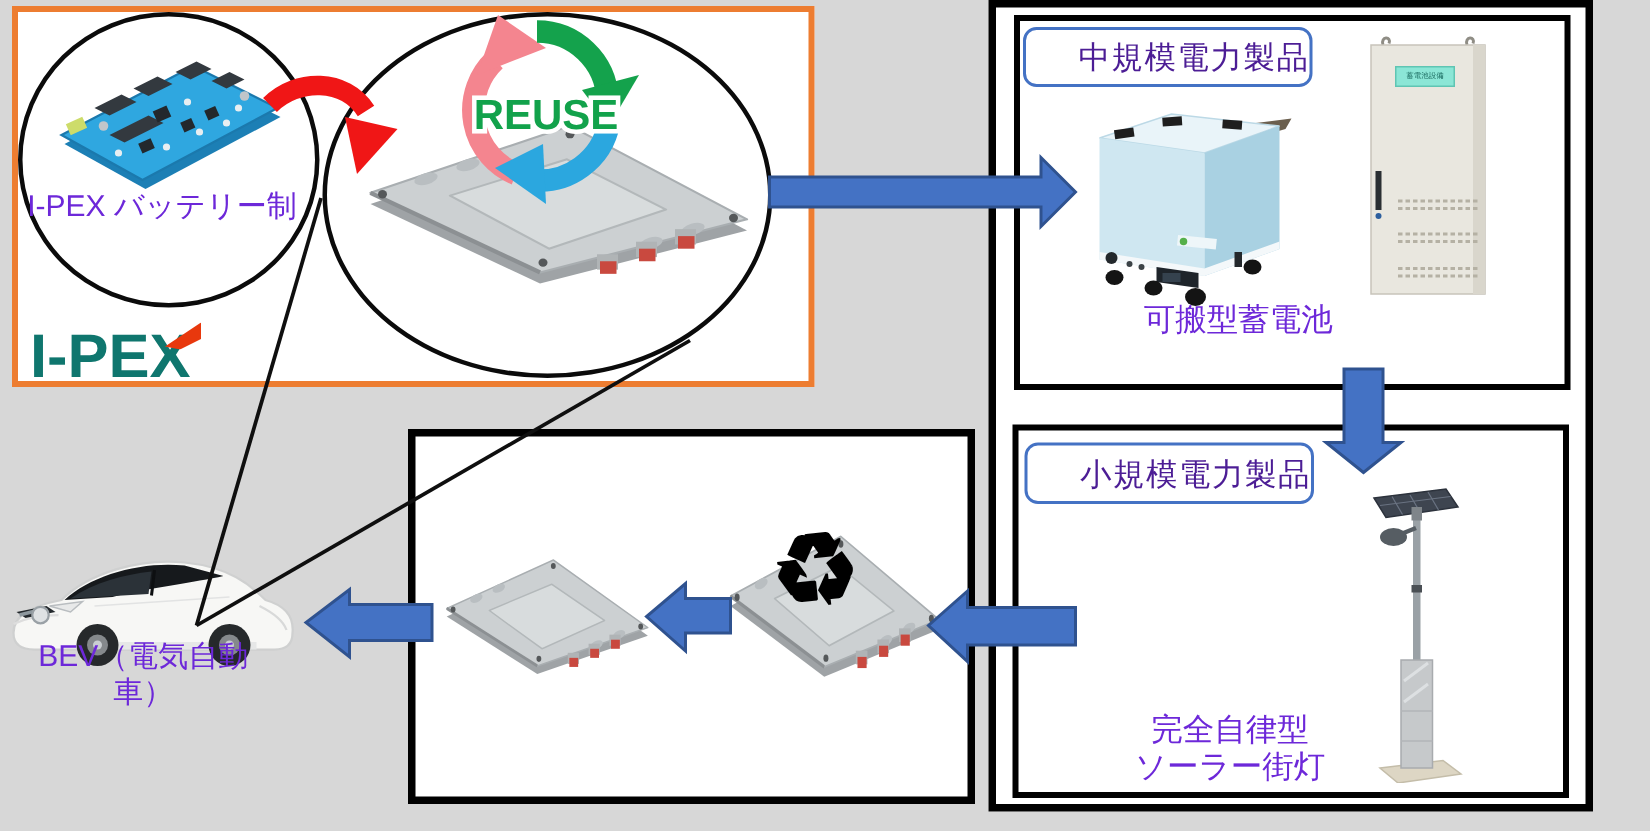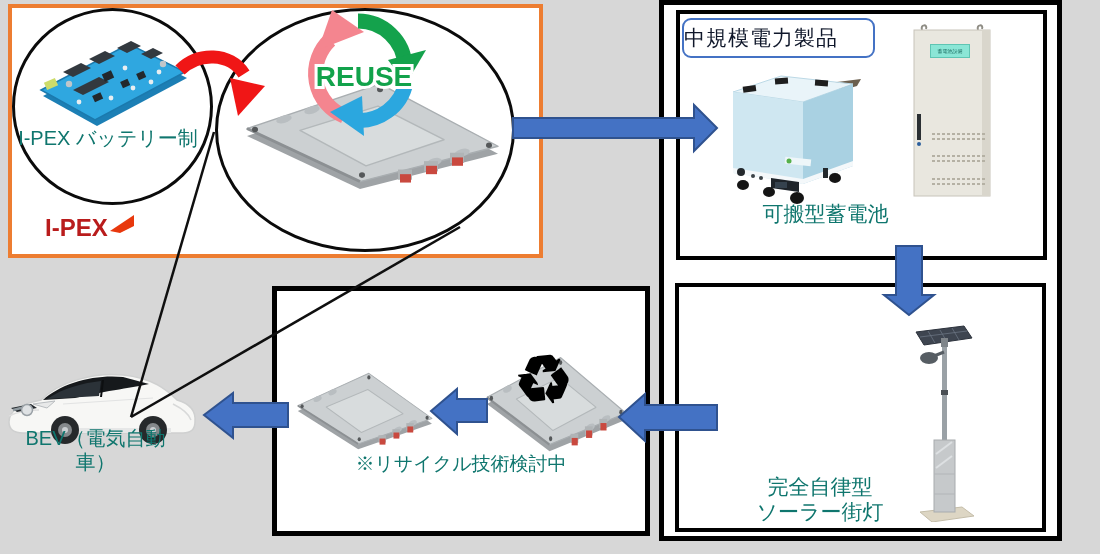--- a/index.html
+++ b/index.html
@@ -4,25 +4,25 @@
 <style>
   html,body{margin:0;padding:0;}
   .stage{position:relative;width:1100px;height:554px;background:#D7D7D7;overflow:hidden;
          font-family:"Liberation Sans",sans-serif;color:#3D3D3D;}
   .abs{position:absolute;}
   .box{position:absolute;background:#fff;box-sizing:border-box;}
   .blackbox{border:5px solid #000;}
   .blackbox4{border:4px solid #000;}
   .ellipse{position:absolute;border:3px solid #0b0b0b;border-radius:50%;box-sizing:border-box;background:transparent;}
   .pill{position:absolute;background:#fff;border:2px solid #4472C4;border-radius:9px;box-sizing:border-box;
-        display:flex;align-items:center;justify-content:flex-start;font-size:21px;letter-spacing:1px;color:#0f172a;}
-  .cap{position:absolute;text-align:center;font-size:21px;line-height:24px;color:#0f766e;}
+        display:flex;align-items:center;justify-content:flex-end;font-size:21px;letter-spacing:1px;color:#4c1d95;}
+  .cap{position:absolute;text-align:center;font-size:21px;line-height:24px;color:#6d28d9;}
   .overlay{position:absolute;left:0;top:0;z-index:50;pointer-events:none;}
   .ipex-logo{position:absolute;left:20px;top:214px;width:118px;height:38px;}
-  .ipex-text{font-size:24px;font-weight:bold;color:#b91c1c;letter-spacing:0px;font-style:normal;margin-left:25px;}
+  .ipex-text{font-size:41px;font-weight:bold;color:#0f766e;letter-spacing:0px;font-style:normal;}
   .recycle-glyph{position:absolute;left:514px;top:342px;font-size:66px;color:#000;transform:rotate(-6deg);font-weight:bold;z-index:20;}
   .tinyplate{position:absolute;left:930px;top:44px;width:38px;height:12px;background:#8BE6D6;border:1px solid #5fc5b3;
              font-size:5px;color:#1e6e63;text-align:center;line-height:12px;overflow:hidden;}
 </style>
 </head>
 <body>
 
 <div class="stage">
 
   <svg width="0" height="0" style="position:absolute">
@@ -171,20 +171,23 @@
   </svg>
   <div class="tinyplate">
     <span>蓄電池設備</span>
   </div>
 
   <div class="cap" style="left:753px;top:202px;width:145px;">
     <span>可搬型蓄電池</span>
   </div>
 
   <div class="box blackbox4" style="left:675px;top:283px;width:371px;height:249px;"></div>
+  <div class="pill" style="left:683px;top:295px;width:193px;height:41px;">
+    <span>小規模電力製品</span>
+  </div>
 
   <svg class="abs" style="left:900px;top:322px;" width="80" height="200" viewBox="0 0 80 200">
     <polygon points="20,190 62,185 74,194 32,200" fill="#ddd6c4" stroke="#c4bda9" stroke-width="1"></polygon>
     <rect x="42" y="22" width="5" height="100" fill="#9aa1a6"></rect>
     <rect x="41" y="68" width="7" height="5" fill="#4a4f54"></rect>
     <rect x="34" y="118" width="21" height="72" fill="#c6c9cb" stroke="#a8abae" stroke-width="1"></rect>
     <line x1="36" y1="132" x2="52" y2="120" stroke="#dde0e2" stroke-width="2"></line>
     <line x1="36" y1="146" x2="52" y2="134" stroke="#dde0e2" stroke-width="2"></line>
     <line x1="34" y1="152" x2="55" y2="152" stroke="#b2b5b8" stroke-width="1"></line>
     <line x1="34" y1="172" x2="55" y2="172" stroke="#b2b5b8" stroke-width="1"></line>
@@ -209,21 +212,20 @@
 
   <svg class="abs" style="left:293px;top:372px;z-index:10;" width="140" height="78" viewBox="0 0 262 116" preserveAspectRatio="none">
     <use href="#battpack"></use>
   </svg>
   <svg class="abs" style="left:482px;top:356px;z-index:10;" width="145" height="96" viewBox="0 0 262 116" preserveAspectRatio="none">
     <use href="#battpack"></use>
   </svg>
   <div class="recycle-glyph">♻</div>
 
   <div class="cap" style="left:280px;top:452px;width:362px;font-size:19px;line-height:24px;z-index:15;">
-    <div>※リサイクル技術検討中</div>
   </div>
 
   <svg class="abs" style="left:3px;top:360px;" width="195" height="92" viewBox="0 0 195 92">
     <path d="M6,62 C6,50 18,44 38,40 C56,22 90,12 120,15 C150,18 164,30 174,40 C188,44 193,52 192,62 C192,70 187,73 180,73 L20,73 C10,73 6,69 6,62 Z" fill="#f7f7f5" stroke="#cfd0d0" stroke-width="1.5"></path>
     <path d="M40,40 C58,23 92,14 120,17 L146,24 C128,28 96,32 72,38 Z" fill="#16191c"></path>
     <path d="M44,39 C60,28 80,23 98,21 L96,36 Z" fill="#2b3238"></path>
     <line x1="100" y1="20" x2="98" y2="37" stroke="#0d0f11" stroke-width="2"></line>
     <path d="M6,56 C14,52 26,50 36,50" stroke="#dddddd" stroke-width="1.5" fill="none"></path>
     <path d="M8,48 L28,44 L34,48 L14,52 Z" fill="#23282c"></path>
     <path d="M10,50 L26,46" stroke="#8e989e" stroke-width="2.5"></path>

